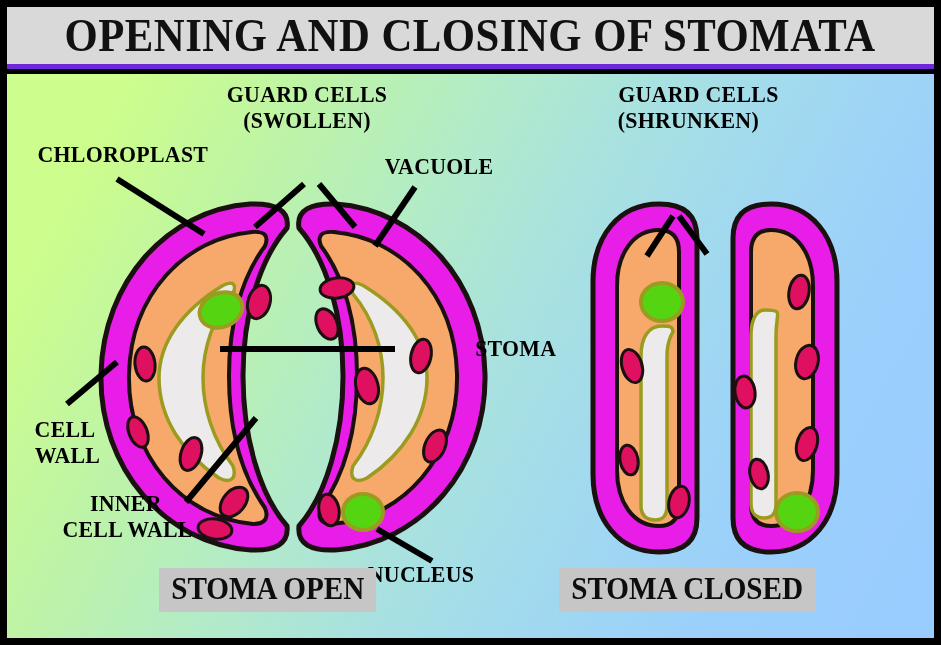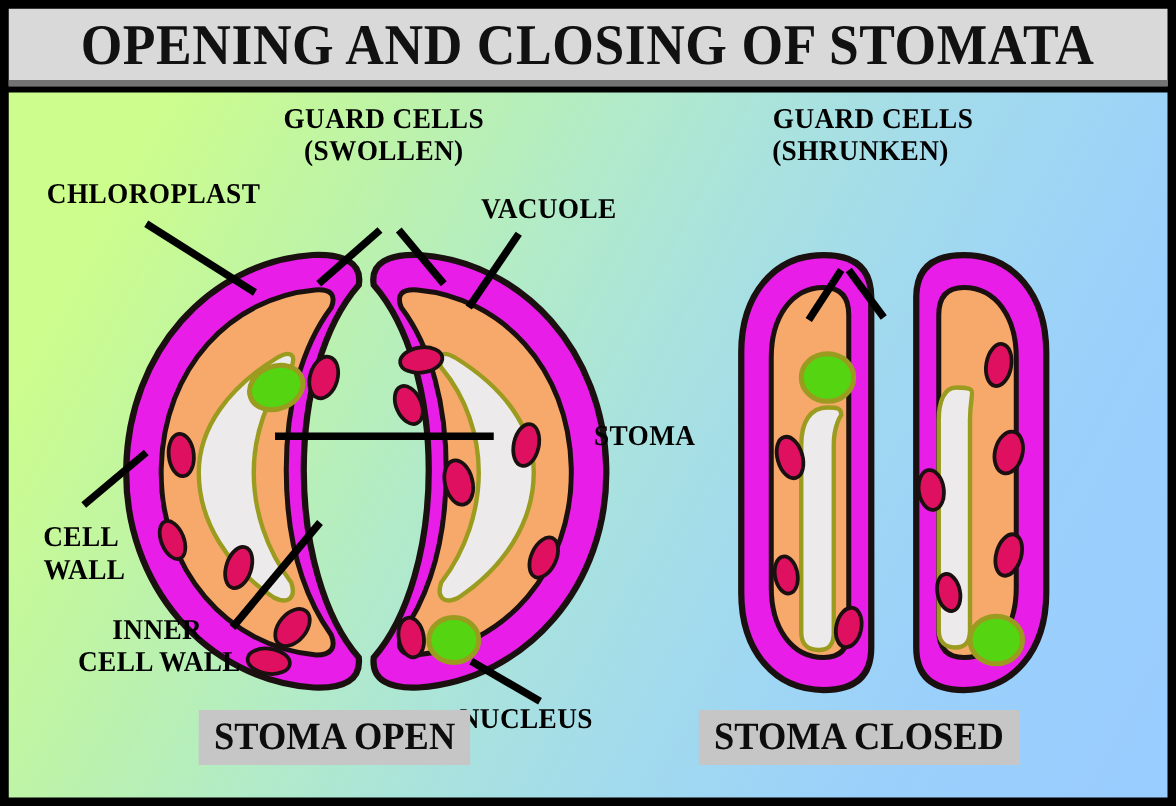--- a/index.html
+++ b/index.html
@@ -9,21 +9,21 @@
     background:#000;box-sizing:border-box;
   }
   
   #frame{
     position:absolute;left:0;top:0;width:941px;height:645px;
     border:7px solid #000;box-sizing:border-box;
   }
   
   #title-band{
     position:absolute;left:7px;top:7px;width:927px;height:62px;
-    background:#d9d9d9;border-bottom:5px solid #737373;box-sizing:border-box;
+    background:#d9d9d9;border-bottom:5px solid #6d28d9;box-sizing:border-box;
     display:flex;align-items:center;justify-content:center;
   }
   #title-text{
     font-family:"Liberation Serif",serif;
     font-weight:700;font-size:46px;line-height:1;
     letter-spacing:.5px;color:#111;
     transform:scaleX(.93);transform-origin:center;
     white-space:nowrap;
   }
   

